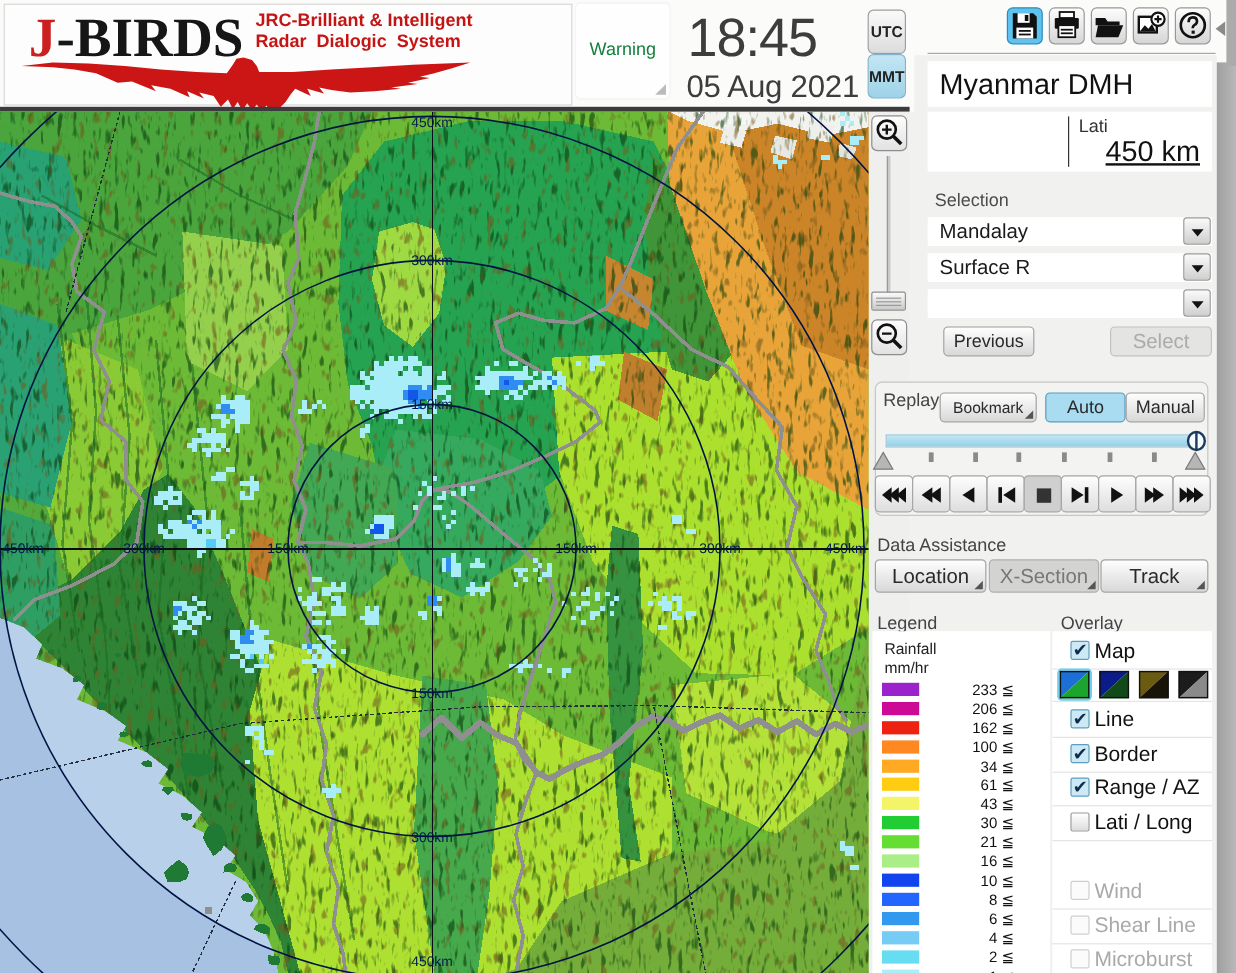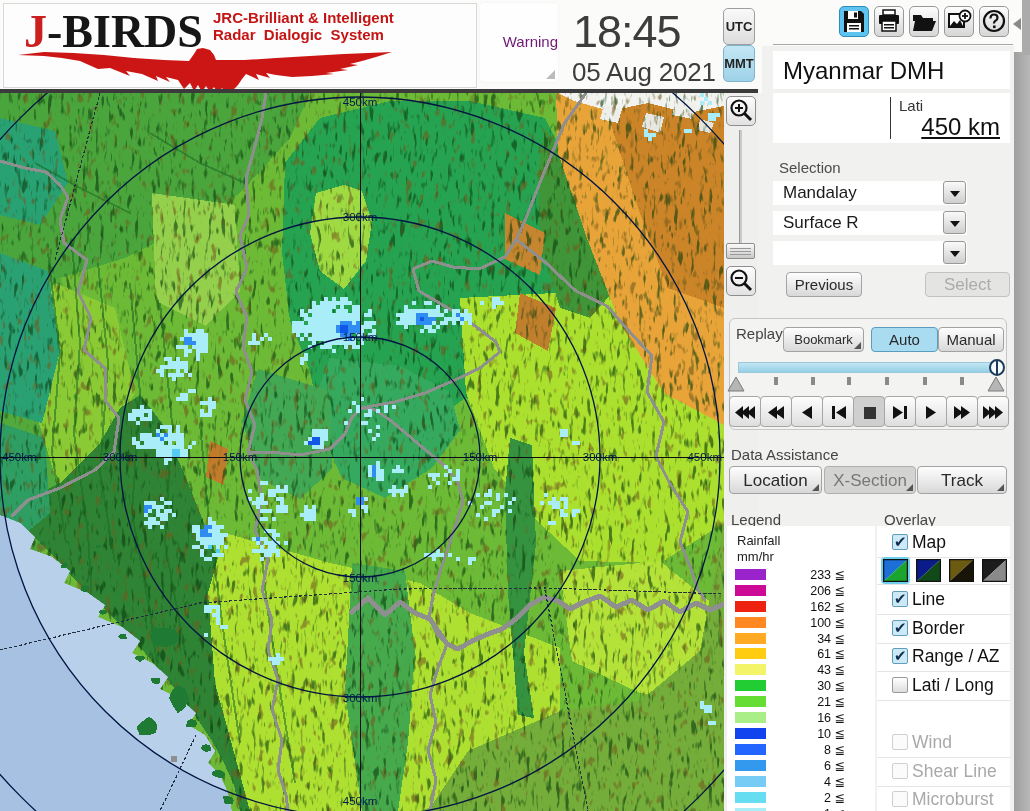--- a/index.html
+++ b/index.html
@@ -9,21 +9,21 @@
 
 
 #topbar { position:absolute; left:0; top:0; width:1030px; height:93px; background:transparent; }
 #topbarbg { position:absolute; left:0; top:0; width:762px; height:93px; background:#fbfbfa; }
 #topbar .darkline { position:absolute; left:0; top:89px; width:758px; height:4px; background:#3b3b3b; }
 #logobox { position:absolute; left:3px; top:3px; width:474px; height:85px; background:#fdfdfd; border:1px solid #d8d8d8; }
 #jbirds { position:absolute; left:24px; top:5px; font-family:"Liberation Serif", serif; font-weight:bold; font-size:46px; color:#161616; }
 #jbirds .j { color:#cc2020; }
 #jrctext { position:absolute; left:213px; top:9px; font-size:15px; font-weight:bold; color:#c41414; line-height:17px; }
 #warnbox { position:absolute; left:480px; top:3px; width:78px; height:79px; background:#fefefe; border-radius:4px; box-shadow:0 0 2px rgba(0,0,0,0.08); }
-#warnbox span { position:absolute; left:0; right:0; top:30px; text-align:right; color:#701a75; font-size:15px; }
+#warnbox span { position:absolute; left:0; right:0; top:30px; text-align:center; color:#15803d; font-size:15px; }
 #warnbox .grip { position:absolute; right:3px; bottom:3px; width:0; height:0; border-left:9px solid transparent; border-bottom:9px solid #bbb; }
 #clock { position:absolute; left:573px; top:6px; font-size:45px; color:#3d3d3d; letter-spacing:-1px; }
 #date { position:absolute; left:572px; top:57px; font-size:26px; color:#3d3d3d; letter-spacing:-0.2px; }
 .tzbtn { position:absolute; left:723px; width:32px; height:37px; border:1px solid #9e9e9e; border-radius:5px; font-size:13px; font-weight:bold; color:#222; text-align:center; line-height:35px; }
 #utc { top:8px; background:linear-gradient(#fafafa,#dcdcdc); }
 #mmt { top:45px; background:linear-gradient(#c3e6f4,#9ed2e8); border-color:#7fb4cc; }
 .toolbtn { position:absolute; top:6px; width:30px; height:31px; border:1px solid #989898; border-radius:5px; background:linear-gradient(#fdfdfd,#d6d6d6); }
 #tb1 { left:839px; background:#5ec4ef; border-color:#2d8cba; }
 #tb2 { left:874px; } #tb3 { left:909px; } #tb4 { left:944px; } #tb5 { left:979px; }
 #collapsearrow { position:absolute; left:1013px; top:18px; width:0; height:0; border-top:6px solid transparent; border-bottom:6px solid transparent; border-right:8px solid #8a8a8a; }
@@ -35,21 +35,21 @@
 
 #panel { position:absolute; left:758px; top:46px; width:256px; height:765px; background:#f1f1ef; }
 #topsep { position:absolute; left:773px; top:44px; width:240px; height:1px; background:#a8a8a8; }
 #dmhbox { position:absolute; left:773px; top:51px; width:237px; height:38px; background:#fff; }
 #dmhbox span { position:absolute; left:10px; top:6px; font-size:24px; color:#111; }
 #rangebox { position:absolute; left:773px; top:93px; width:237px; height:50px; background:#fff; }
 #rangebox .vline { position:absolute; left:117px; top:4px; width:1px; height:42px; background:#333; }
 #rangebox .rlab { position:absolute; left:126px; top:4px; font-size:15px; color:#333; }
 #rangebox .rval { position:absolute; right:10px; top:20px; font-size:24px; color:#111;text-decoration:underline; }
 #sel-label { position:absolute; left:779px; top:159px; font-size:15px; color:#4c4c4c; }
-.ddrow { position:absolute; left:773px; width:194px; height:24px; background:#fff; }
+.ddrow { position:absolute; left:773px; width:237px; height:24px; background:#fff; }
 .ddrow span { position:absolute; left:10px; top:2px; font-size:17px; color:#1a1a1a; }
 .ddbtn { position:absolute; right:1px; top:0px; width:23px; height:23px; border:1px solid #999; border-radius:3px; background:linear-gradient(#fafafa,#cfcfcf); }
 .ddbtn:after { content:""; position:absolute; left:6px; top:9px; width:0; height:0; border-left:5px solid transparent; border-right:5px solid transparent; border-top:6px solid #111; }
 #dd1 { top:181px; } #dd2 { top:211px; } #dd3 { top:241px; }
 .btn { position:absolute; border:1px solid #a2a2a2; border-radius:4px; background:linear-gradient(#fefefe,#d8d8d8); text-align:center; color:#2a2a2a; }
 #prevbtn { left:786px; top:272px; width:76px; height:25px; font-size:15px; line-height:24px; }
 #selbtn { left:925px; top:272px; width:85px; height:25px; font-size:17px; line-height:23px; background:#e4e4e2; border-color:#c2c2c2; color:#ababab; }
 #replaybox { position:absolute; left:729px; top:318px; width:278px; height:112px; border:1px solid #c6c6c6; border-radius:6px; background:#f3f3f1; }
 #replaylab { position:absolute; left:736px; top:325px; font-size:15px; color:#444; }
 #bookmark { left:783px; top:327px; width:81px; height:25px; font-size:13px; line-height:24px; }

